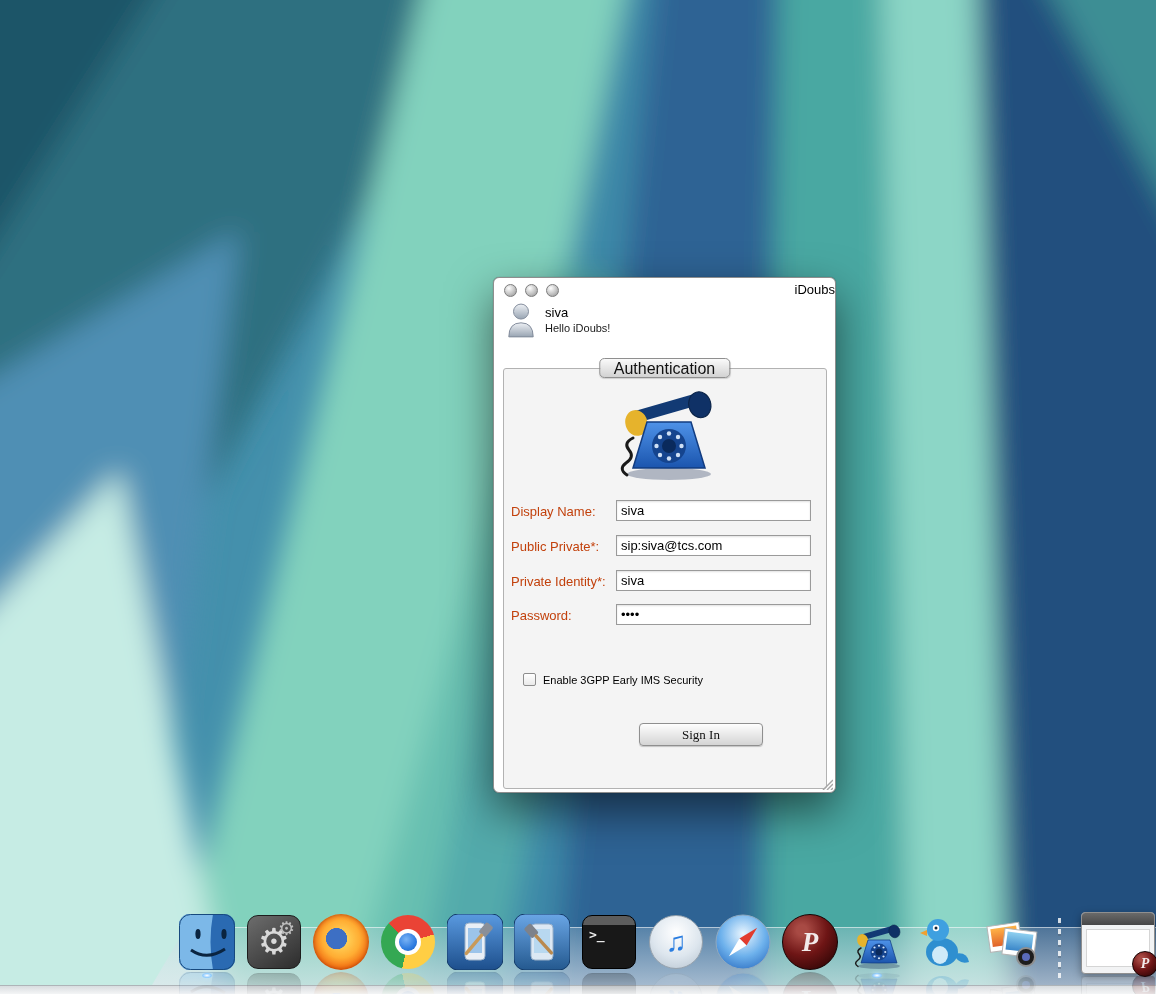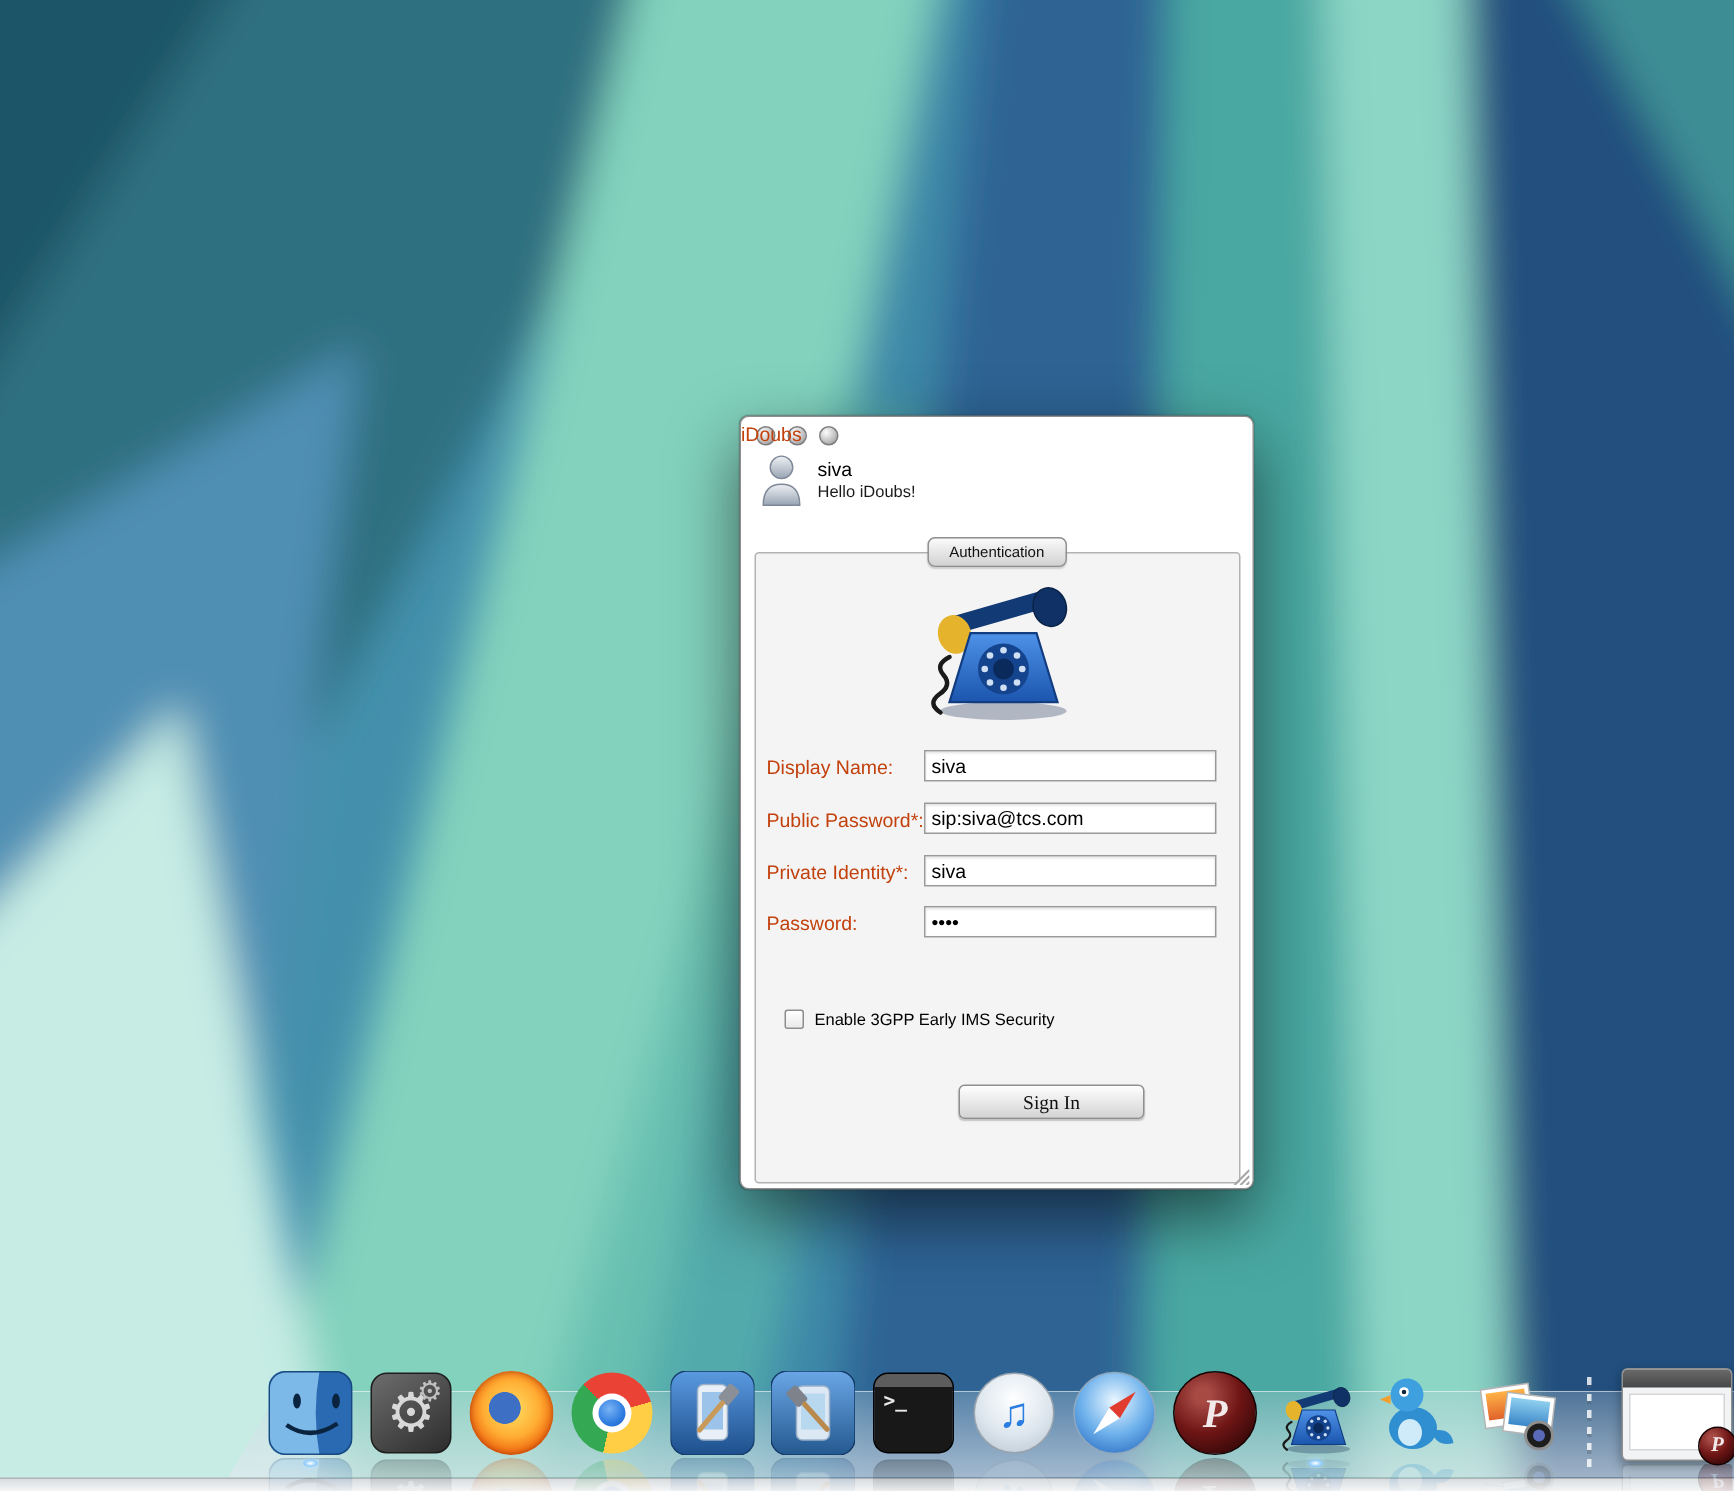--- a/index.html
+++ b/index.html
@@ -9,31 +9,31 @@
   .wallpaper{position:absolute;inset:0;z-index:0}
 
   
   .window{position:absolute;left:493px;top:277px;width:343px;height:516px;background:#ffffff;
     border:1px solid #8e8e8e;border-radius:6px;z-index:5;
     box-shadow:0 18px 45px rgba(0,0,0,0.55),0 0 1px rgba(0,0,0,0.4)}
   .titlebar{position:absolute;left:0;top:0;right:0;height:22px}
   .tl{position:absolute;top:6px;width:13px;height:13px;border-radius:50%;
     background:radial-gradient(circle at 35% 30%,#fdfdfd,#c3c3c3 55%,#8f8f8f);border:1px solid #7d7d7d}
   .tl.c1{left:10px}.tl.c2{left:31px}.tl.c3{left:52px}
-  .wtitle{position:absolute;left:0;right:0;top:4px;text-align:left;font-size:13px;color:#c2410c}
+  .wtitle{position:absolute;left:12px;right:0;top:4px;text-align:right;font-size:13px;color:#000000}
 
   .userrow{position:absolute;left:12px;top:23px;display:flex;align-items:center;gap:9px}
   .avatar{width:30px;height:38px;display:block}
   .uname{font-size:13px;color:#000;line-height:16px}
   .ustatus{font-size:11px;color:#1a1a1a;line-height:14px}
 
   .groupbox{position:absolute;left:9px;top:90px;width:324px;height:421px;background:#f4f4f4;
     border:1px solid #b2b2b2;border-radius:3px}
   .tab{position:absolute;left:50%;transform:translateX(-50%);top:80px;height:20px;line-height:19px;
-    padding:0 14px;font-size:10px;color:#111;background:linear-gradient(#fafafa,#d2d2d2);
+    padding:0 14px;font-size:16px;color:#111;background:linear-gradient(#fafafa,#d2d2d2);
     border:1px solid #8f8f8f;border-radius:5px;z-index:2;box-shadow:0 1px 1px rgba(0,0,0,0.15)}
 
   .phone-art{position:absolute;left:50%;transform:translateX(-50%);top:108px;width:112px;height:96px;z-index:1}
 
   .formrow{position:absolute;left:17px;width:310px;height:22px}
   .formrow label{position:absolute;left:0;top:4px;font-size:13px;color:#c2410c;white-space:nowrap}
   .formrow input{position:absolute;left:105px;top:0;width:195px;height:21px;border:1px solid #9a9a9a;
     background:#fff;font-size:13px;font-family:"Liberation Sans","DejaVu Sans",sans-serif;
     padding:0 4px;color:#000;box-shadow:inset 0 1px 2px rgba(0,0,0,0.12)}
   .r0{top:222px}.r1{top:257px}.r2{top:292px}.r3{top:326px}.r4{top:361px}
@@ -186,21 +186,21 @@
       <circle cx="47.5" cy="60" r="2.2"></circle>
         <circle cx="51" cy="51" r="2.2"></circle>
     </g>
   </svg>
 
   <div class="formrow r0">
     <label>Display Name:</label>
     <input type="text" value="siva" style="">
   </div>
   <div class="formrow r1">
-    <label>Public Password*:</label>
+    <label>Public Private*:</label>
     <input type="text" value="sip:siva@tcs.com" style="">
   </div>
   <div class="formrow r2">
     <label>Private Identity*:</label>
     <input type="text" value="siva" style="">
   </div>
   <div class="formrow r3">
     <label>Password:</label>
     <input type="text" value="••••" style="">
   </div>

